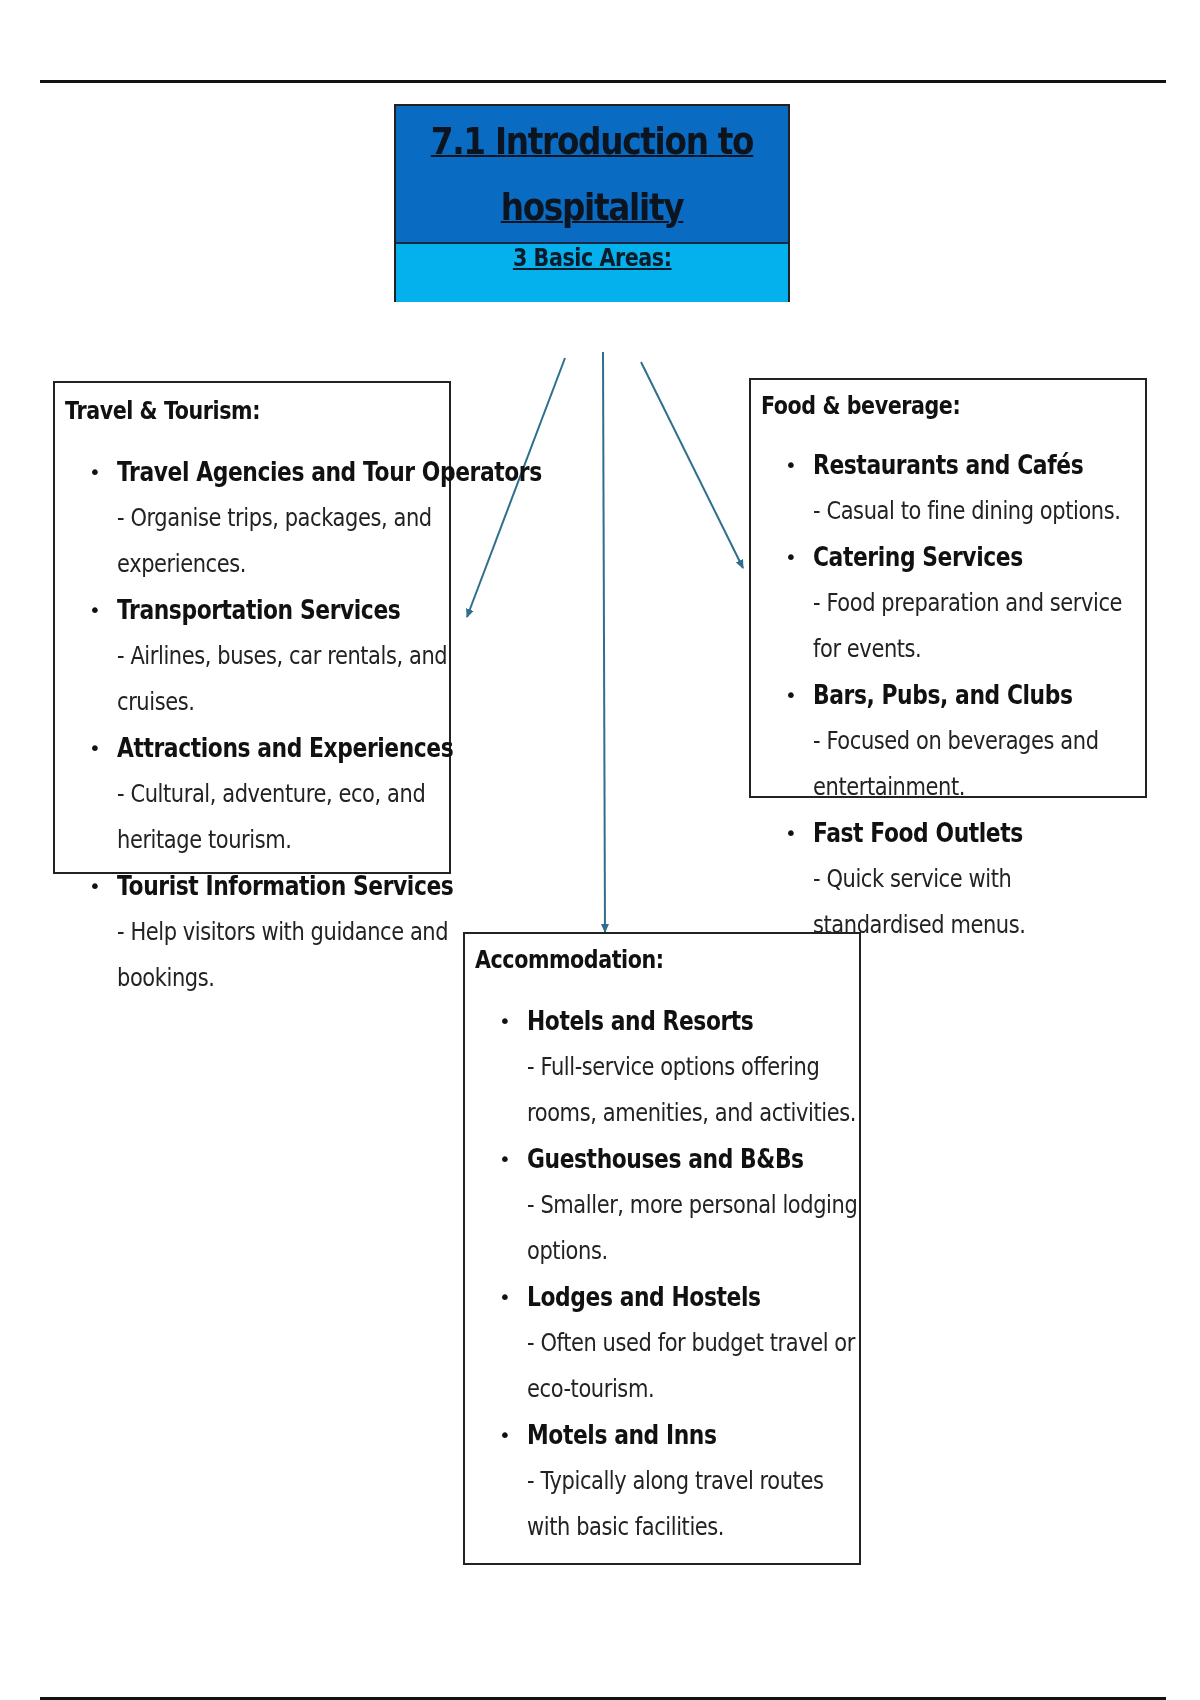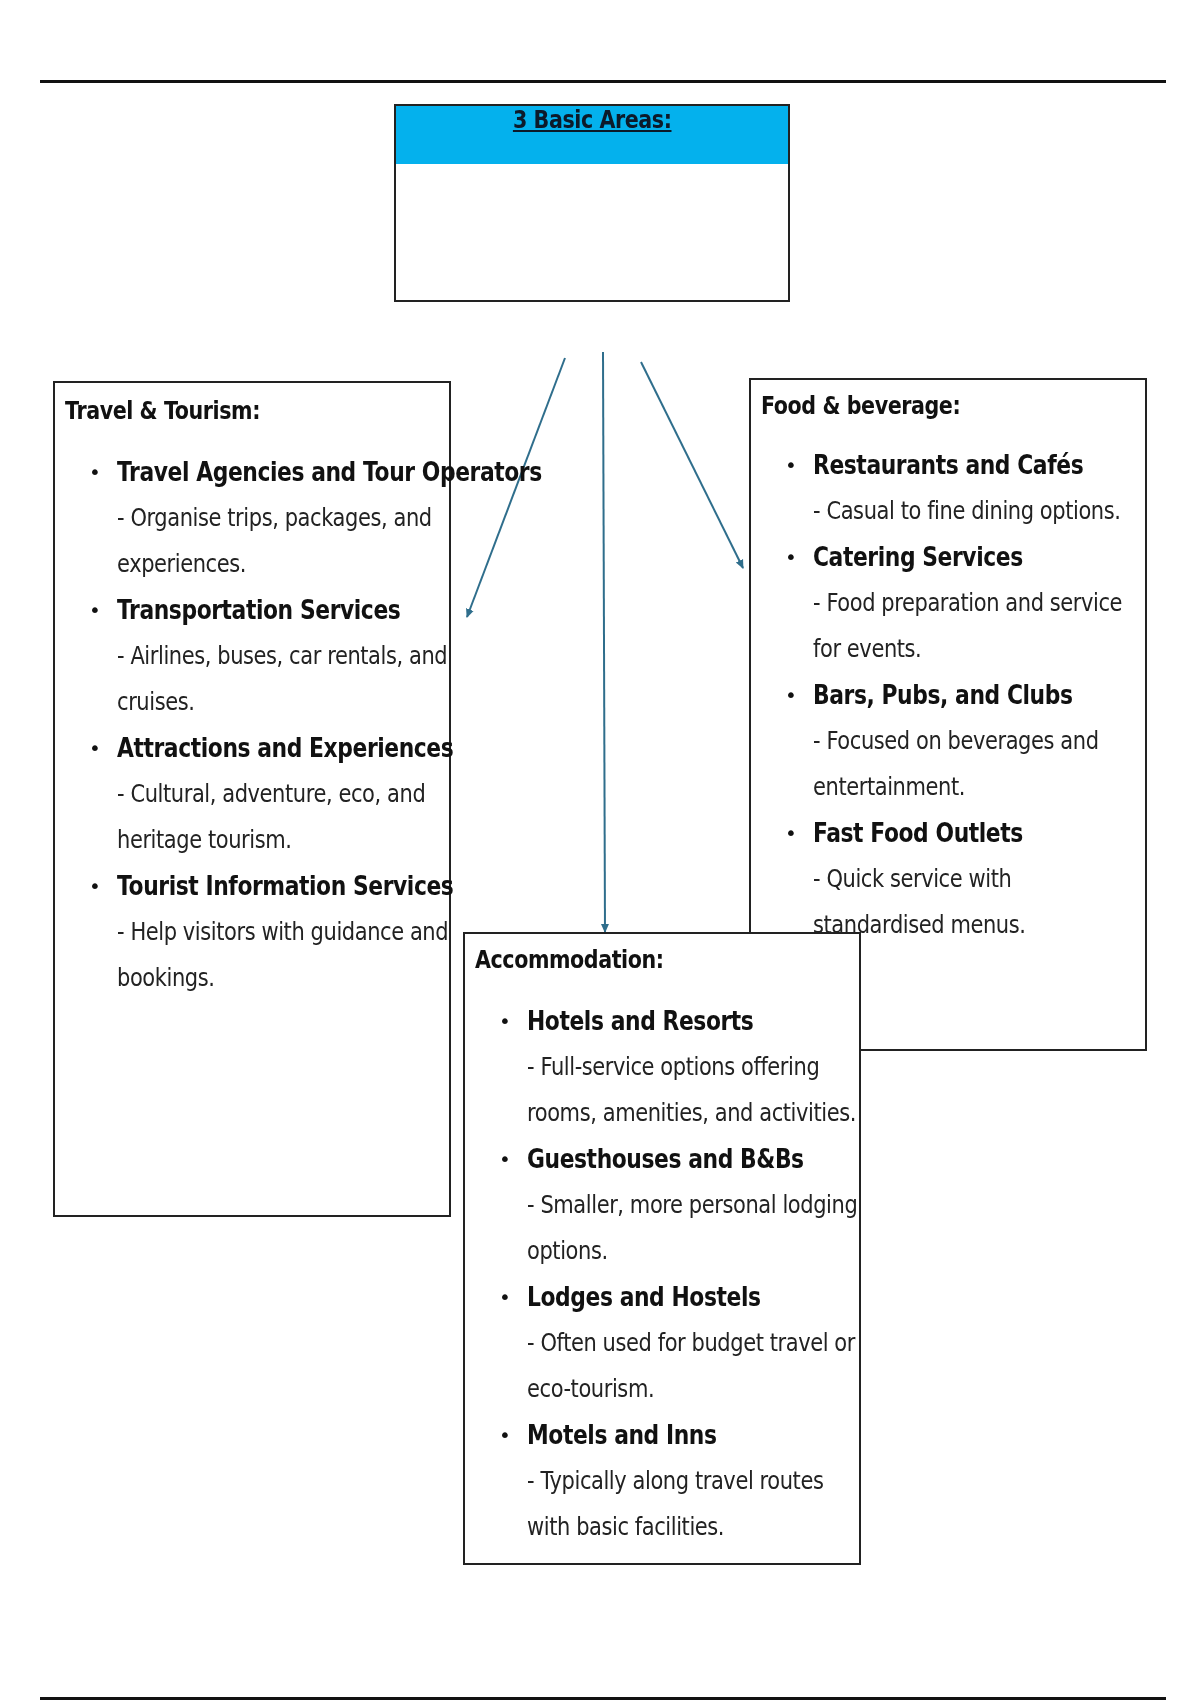--- a/index.html
+++ b/index.html
@@ -24,35 +24,38 @@
   .box h3 { margin: 0; font-size: 24px; font-weight: bold; color: #111; transform: scaleX(0.86);
             transform-origin: left; white-space: nowrap; letter-spacing: -0.5px; }
   .box ul { list-style: none; margin: 0; padding: 0; }
   .box li { position: relative; padding-left: 52px; }
   .box li .bullet { position: absolute; left: 24px; top: 0; font-size: 20px; line-height: 46px; }
   .box li .item-title { display: block; font-size: 26px; font-weight: bold; line-height: 46px;
                         transform: scaleX(0.84); transform-origin: left; white-space: nowrap; letter-spacing: -0.5px; }
   .box li .item-desc { display: block; font-size: 25px; line-height: 46px; color: #222;
                        transform: scaleX(0.84); transform-origin: left top; width: 119%; letter-spacing: -0.5px; }
 
-  #travel { left: 53px; top: 381px; width: 398px; height: 836px; padding: 14px 0 0 10px; }
+  #travel { left: 53px; top: 381px; width: 398px; height: 493px; padding: 14px 0 0 10px; }
   #travel ul { margin-top: 24px; }
-  #food { left: 749px; top: 378px; width: 398px; height: 673px; padding: 12px 0 0 10px; }
+  #food { left: 749px; top: 378px; width: 398px; height: 420px; padding: 12px 0 0 10px; }
   #food ul { margin-top: 22px; }
   #accom { left: 463px; top: 932px; width: 398px; height: 633px; padding: 12px 0 0 10px; }
   #accom ul { margin-top: 24px; }
 
   svg.arrows { position: absolute; left: 0; top: 0; width: 1200px; height: 1700px; pointer-events: none; }
 </style>
 </head>
 <body>
 
 <div class="rule top"></div>
 
 <div class="title-box">
+  <div class="title-top">
+    <span>7.1 Introduction to hospitality</span>
+  </div>
   <div class="title-sub">
     <span>3 Basic Areas:</span>
   </div>
 </div>
 
 <svg class="arrows">
   <defs>
     <marker id="ah" markerWidth="10" markerHeight="10" refX="8" refY="5" orient="auto" markerUnits="userSpaceOnUse">
       <path d="M0,1 L9,5 L0,9 Z" fill="#2f6e8c"></path>
     </marker>

